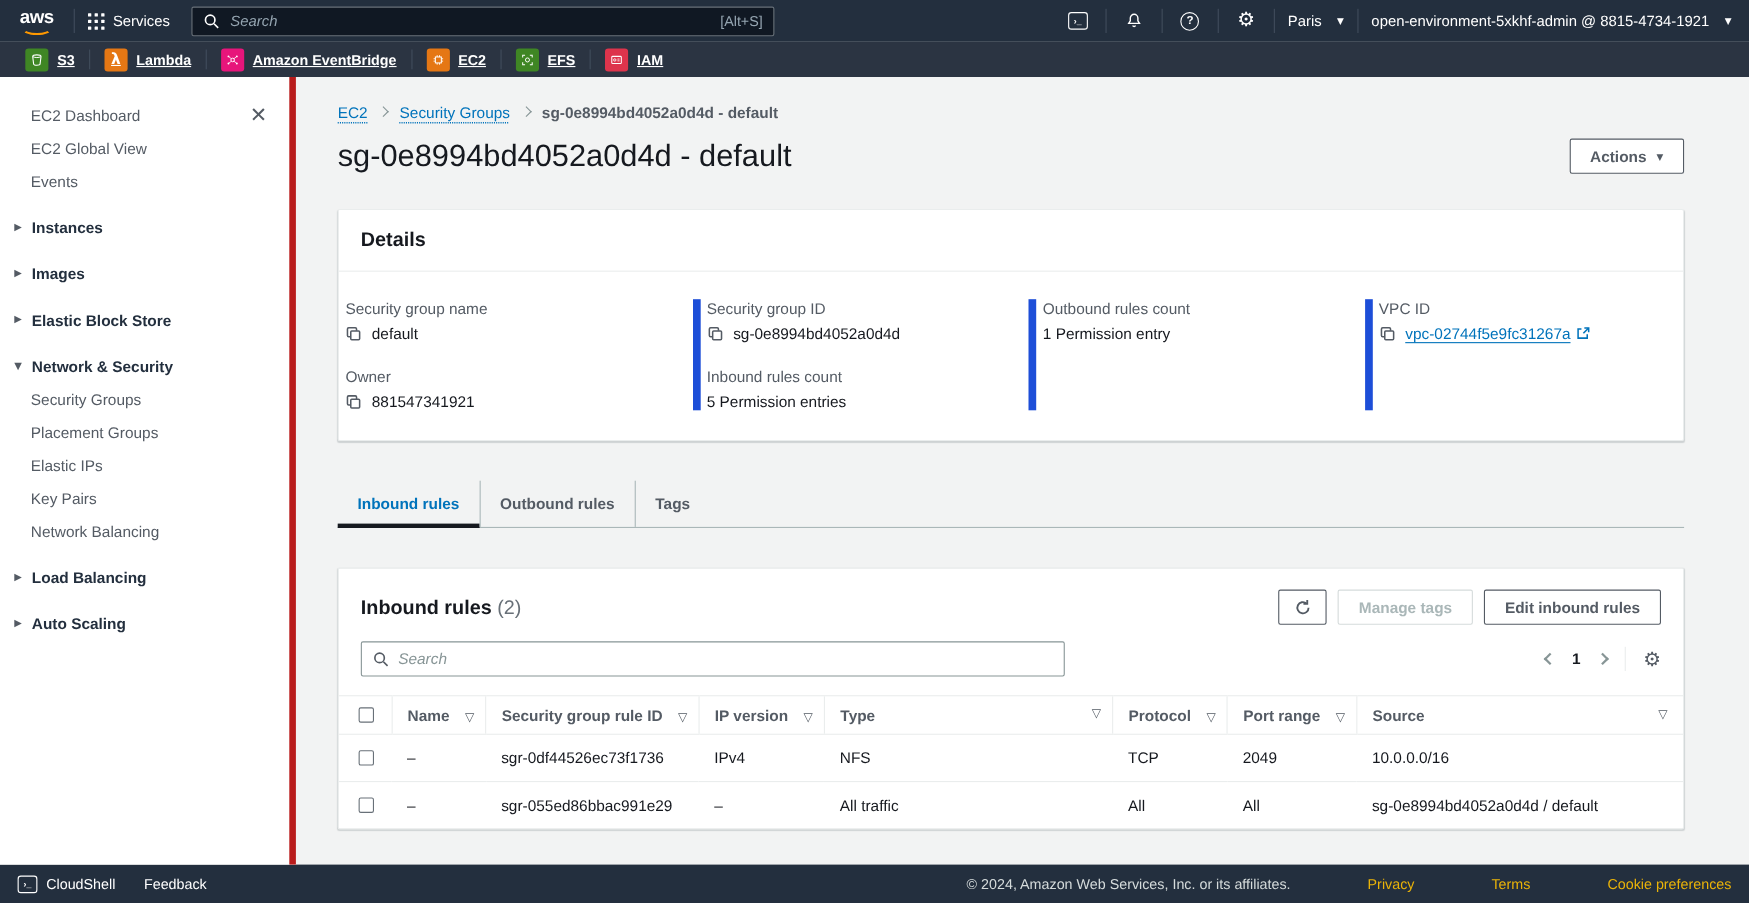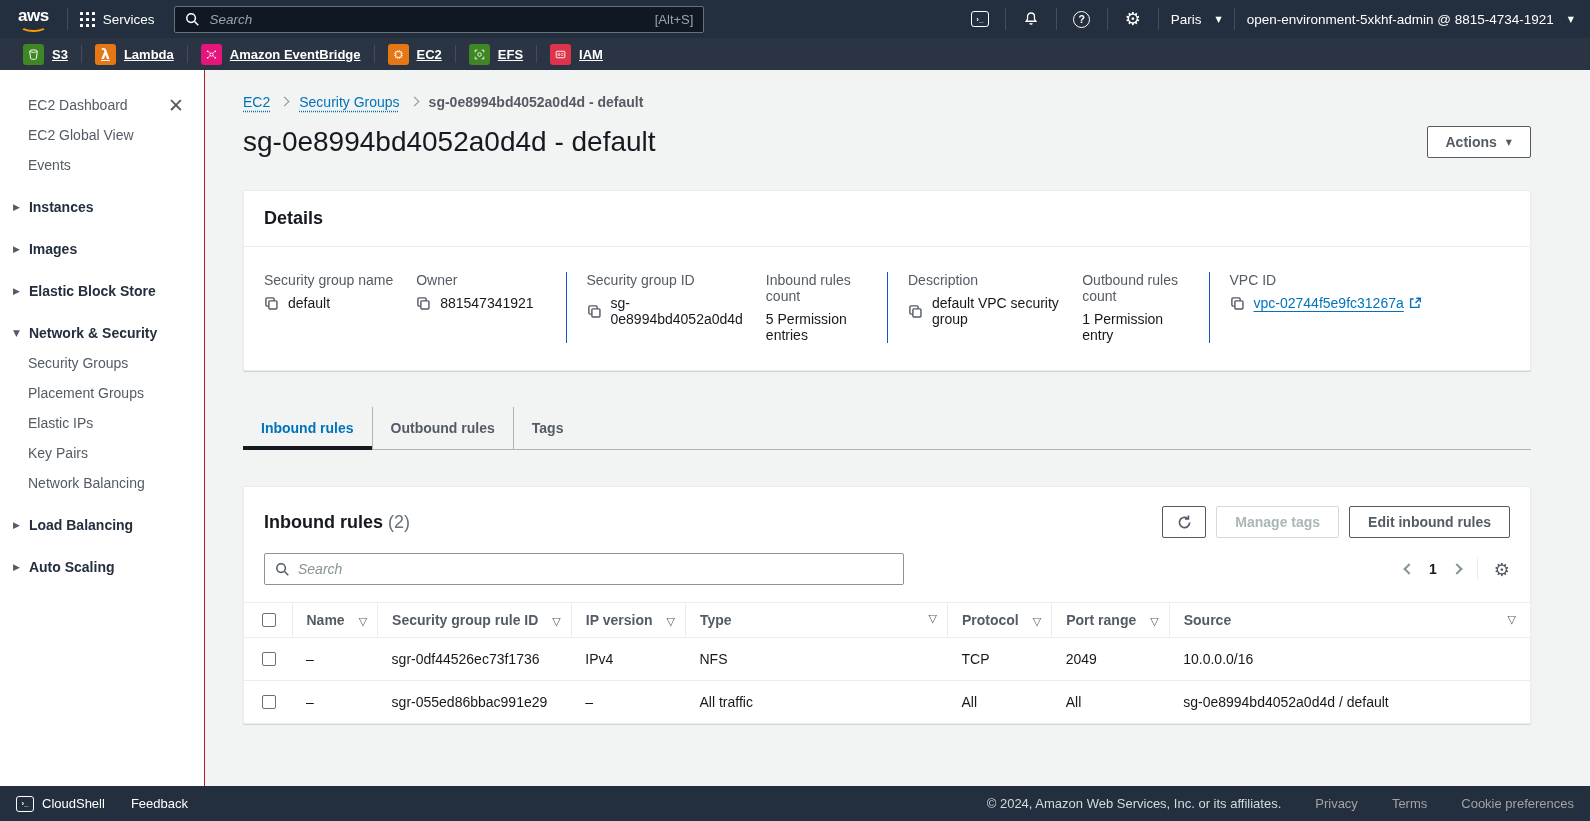--- a/index.html
+++ b/index.html
@@ -34,21 +34,21 @@
   .fav-item { display:flex; align-items:center; gap:8px; padding:0 13px; font-size:13px; font-weight:700; cursor:pointer; white-space:nowrap;text-decoration:underline; }
   .fav-sep { width:1px; height:18px; background:#414d5c; }
   .fav-sq { width:21px; height:21px; border-radius:3px; display:flex; align-items:center; justify-content:center; flex:none; }
   .fav-s3 { background:#3F8624; } .fav-lambda { background:#E57714; } .fav-evb { background:#E7157B; }
   .fav-ec2 { background:#E57714; } .fav-efs { background:#3F8624; } .fav-iam { background:#DD344C; }
   .fav-sq svg { display:block; }
   .lambda-glyph { color:#fff; font-size:14px; font-weight:700; }
 
   
   .page { display:flex; height:716px; }
-  .sidebar { width:205px; background:#fff; border-right:1px solid #b91c1c; padding-top:20px; flex:none; overflow:hidden; }
+  .sidebar { width:269px; background:#fff; border-right:6px solid #b91c1c; padding-top:20px; flex:none; overflow:hidden; }
   .side-row { height:30px; display:flex; align-items:center; padding:0 20px 0 28px; color:#545b64; cursor:pointer; }
   .side-row.first { justify-content:space-between; }
   .side-close { color:#545b64; font-size:19px; line-height:1; cursor:pointer; }
   .side-section { height:30px; display:flex; align-items:center; gap:9px; padding-left:13px; margin-top:12px; font-weight:700; color:#232f3e; cursor:pointer; }
   .side-tri { font-size:9px; color:#545b64; }
   .side-sub { height:30px; display:flex; align-items:center; padding-left:28px; color:#545b64; cursor:pointer; }
 
   .main { flex:1; padding:24px 59px 0 38px; overflow:hidden; }
 
   
@@ -63,22 +63,22 @@
   .btn .caret { font-size:8px; margin:0; }
   .btn.disabled { border-color:#d5dbdb; color:#aab7b8; cursor:default; }
   .btn.icon-only { width:44px; padding:0; }
 
   
   .card { background:#fff; border:1px solid #eaeded; border-radius:2px; box-shadow:0 1px 1px 0 rgba(0,28,36,.15); }
   .details-card { margin-top:32px; }
   .card-header { padding:17px 20px; border-bottom:1px solid #eaeded; }
   .card-header h2 { font-size:18px; font-weight:700; color:#16191f; display:inline; }
   .details-body { display:grid; grid-template-columns:1fr 1fr 1fr 1fr; padding:25px 0 27px; }
-  .details-col { padding:0 20px; display:flex; flex-direction:row; gap:23px; }
-  .details-col + .details-col { border-left:1px solid #1d4ed8; }
+  .details-col { padding:0 6px; display:flex; flex-direction:column; gap:23px; }
+  .details-col + .details-col { border-left:7px solid #1d4ed8;margin-left:16px; }
   .field-label { color:#545b64; margin-bottom:7px; }
   .field-value { display:flex; align-items:center; gap:9px; color:#16191f; }
   .copy-icon { color:#545b64; display:flex; cursor:pointer; flex:none; }
   .vpc-link { color:#0073bb; text-decoration:underline; text-underline-offset:3px; cursor:pointer; display:flex; align-items:center; gap:4px; }
 
   
   .tabs { display:flex; margin-top:36px; border-bottom:1px solid #aab7b8; }
   .tab { padding:13px 18px; font-weight:700; color:#545b64; cursor:pointer; position:relative; }
   .tab + .tab { border-left:1px solid #aab7b8; }
   .tab.active { color:#0073bb; }
@@ -113,21 +113,21 @@
   .rules td { padding:13px 10px 13px 14px; color:#16191f; }
   .rules tbody tr + tr td { border-top:1px solid #eaeded; }
   .cb-cell { padding-left:18px !important; }
   .cb { width:14px; height:14px; border:1px solid #687078; border-radius:2px; background:#fff; cursor:pointer; }
 
   
   .footer { height:35px; background:#232f3e; color:#fff; display:flex; align-items:center; padding:0 16px; font-size:13px; }
   .foot-item { display:flex; align-items:center; gap:8px; cursor:pointer; margin-right:26px; }
   .foot-right { margin-left:auto; display:flex; align-items:center; gap:34px;justify-content:center; }
   .foot-copy { color:#d5dbdb; }
-  .foot-link { color:#a3a3a3; cursor:pointer; }
+  .foot-link { color:#eab308; cursor:pointer;margin-left:36px; }
 </style>
 </head>
 <body>
 
 <div class="topnav">
   <div class="aws-logo">aws</div>
   <div class="nav-sep"></div>
   <div class="nav-item">
     <span class="grid9">
       <i style="left:0;top:0"></i>
@@ -364,32 +364,20 @@
           </div>
           <div>
             <div class="field-label">Inbound rules count</div>
             <div class="field-value">
               <span>5 Permission entries</span>
             </div>
           </div>
         </div>
         <div class="details-col">
           <div>
-            <div class="field-label">Description</div>
-            <div class="field-value">
-              <span class="copy-icon">
-                <svg width="15" height="15" viewBox="0 0 16 16">
-                    <rect x="5.2" y="5.2" width="8.6" height="8.6" rx="1" fill="none" stroke="currentColor" stroke-width="1.5"></rect>
-                    <path d="M10.8 5V3.2A1.2 1.2 0 0 0 9.6 2H3.2A1.2 1.2 0 0 0 2 3.2v6.4A1.2 1.2 0 0 0 3.2 10.8H5" fill="none" stroke="currentColor" stroke-width="1.5"></path>
-                  </svg>
-              </span>
-              <span>default VPC security group</span>
-            </div>
-          </div>
-          <div>
             <div class="field-label">Outbound rules count</div>
             <div class="field-value">
               <span>1 Permission entry</span>
             </div>
           </div>
         </div>
         <div class="details-col">
           <div>
             <div class="field-label">VPC ID</div>
             <div class="field-value">

